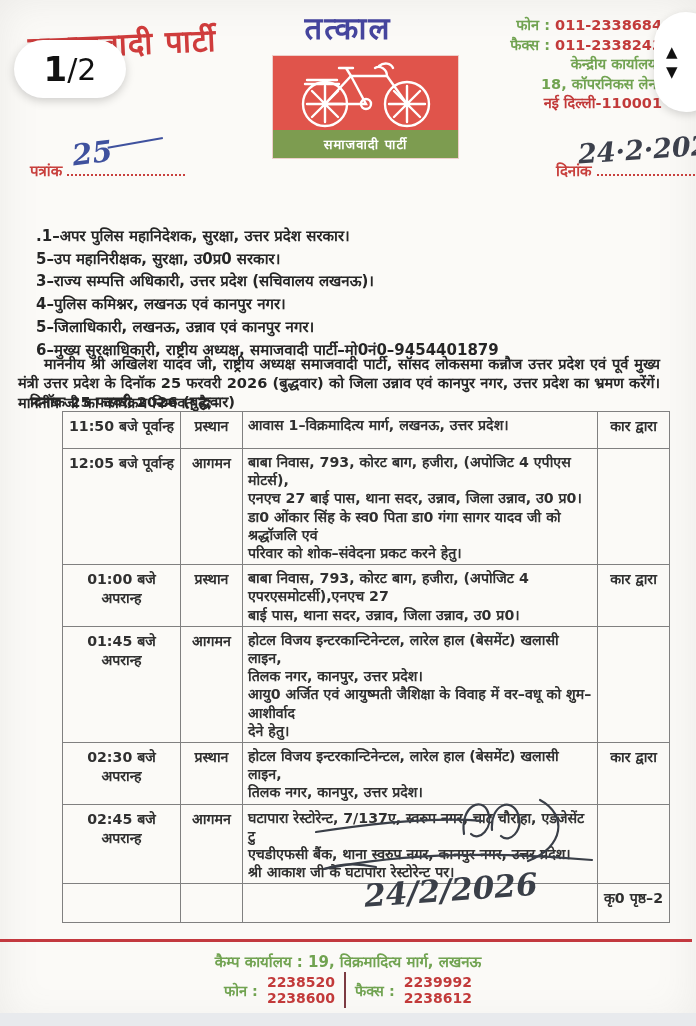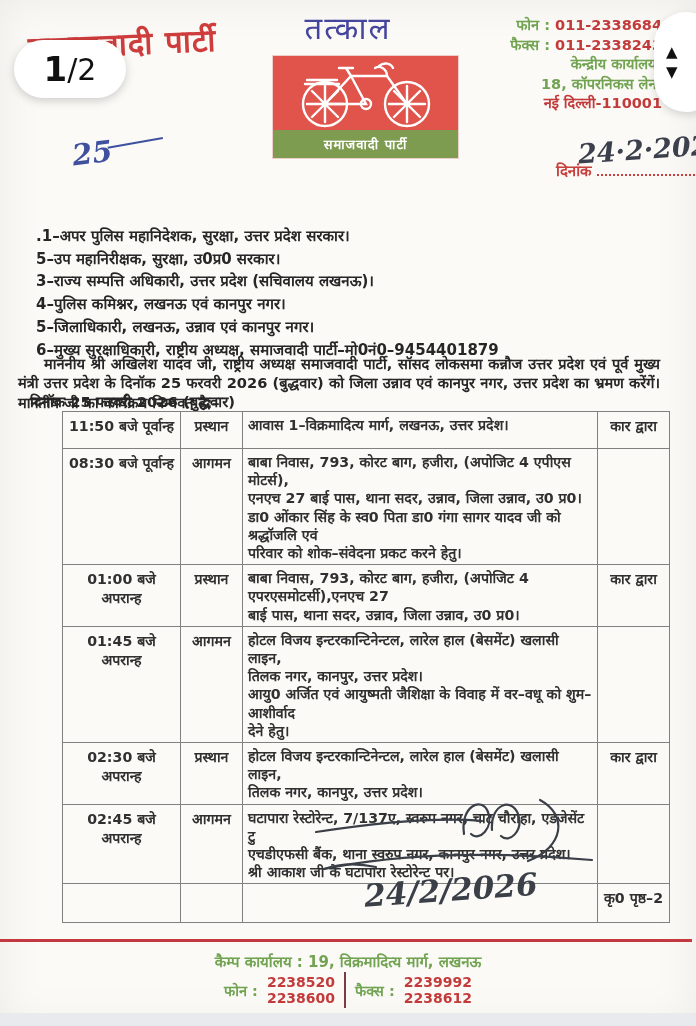--- a/index.html
+++ b/index.html
@@ -19,21 +19,21 @@
   }
   .page-badge{
     position:absolute; left:14px; top:40px; width:112px; height:58px;
     background:#fff; border-radius:30px; box-shadow:0 3px 10px rgba(0,0,0,.18);
     display:flex; align-items:center; justify-content:center; color:#111;
   }
   .page-badge .cur{ font-size:34px; font-weight:700; }
   .page-badge .tot{ font-size:30px; font-weight:400; }
   .urgent{
     position:absolute; left:0; top:6px; width:100%; text-align:center;
-    font-size:31px; font-weight:400; color:#45459d; letter-spacing:2px;
+    font-size:31px; font-weight:700; color:#45459d; letter-spacing:2px;
   }
   .flag{
     position:absolute; left:273px; top:56px; width:185px; height:102px;
     box-shadow:0 0 0 1px rgba(200,80,70,.25);
   }
   .flag .red{ position:relative; width:100%; height:74px; background:#e0544b; }
   .flag .green{ width:100%; height:28px; background:#7d9c50; display:flex; align-items:center; justify-content:center; }
   .flag .green span{ color:#fff; font-size:13px; font-weight:700; letter-spacing:1px; }
   .flag svg{ position:absolute; left:10px; top:4px; }
 
@@ -149,20 +149,24 @@
   <div class="page-badge">
     <span class="cur">1</span>
       <span class="tot">/2</span>
   </div>
 
   <div class="scroll-pill">
     <span>▲</span>
     <span>▼</span>
   </div>
 
+  <div class="letterno">
+    <span>पत्रांक</span>
+    <span class="dots"></span>
+  </div>
   <div class="hand-25"><span>25</span><span class="swoosh"></span></div>
 
   <div class="dateblk">
     <span>दिनांक</span>
     <span class="dots"></span>
   </div>
   <div class="hand-date">24·2·202</div>
 
   <div class="recipients">
     <div>.1–अपर पुलिस महानिदेशक, सुरक्षा, उत्तर प्रदेश सरकार।</div>
@@ -178,21 +182,21 @@
 
   <table class="sched">
     <tbody>
       <tr class="r1">
         <td class="t">11:50 बजे पूर्वान्ह</td>
         <td class="a">प्रस्थान</td>
         <td class="d">आवास 1–विक्रमादित्य मार्ग, लखनऊ, उत्तर प्रदेश।</td>
         <td class="m">कार द्वारा</td>
       </tr>
       <tr class="r2">
-        <td class="t">08:30 बजे पूर्वान्ह</td>
+        <td class="t">12:05 बजे पूर्वान्ह</td>
         <td class="a">आगमन</td>
         <td class="d">बाबा निवास, 793, कोरट बाग, हजीरा, (अपोजिट 4 एपीएस मोटर्स),
 एनएच 27 बाई पास, थाना सदर, उन्नाव, जिला उन्नाव, उ0 प्र0।
 डा0 ओंकार सिंह के स्व0 पिता डा0 गंगा सागर यादव जी को  श्रद्धॉजलि एवं
 परिवार को शोक–संवेदना प्रकट करने हेतु।</td>
         <td class="m"></td>
       </tr>
       <tr class="r3">
         <td class="t">01:00 बजे अपरान्ह</td>
         <td class="a">प्रस्थान</td>

